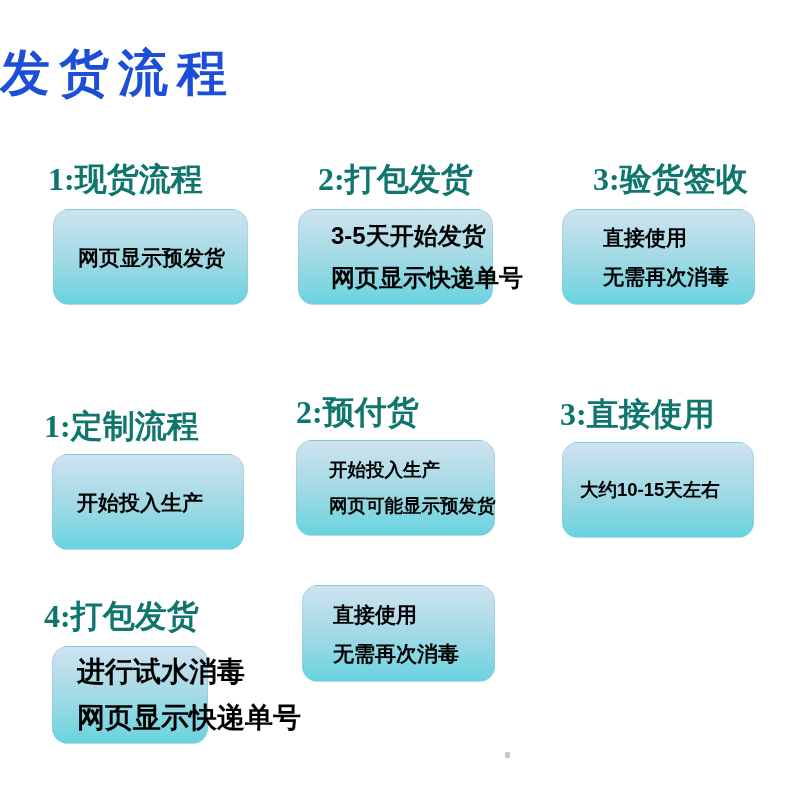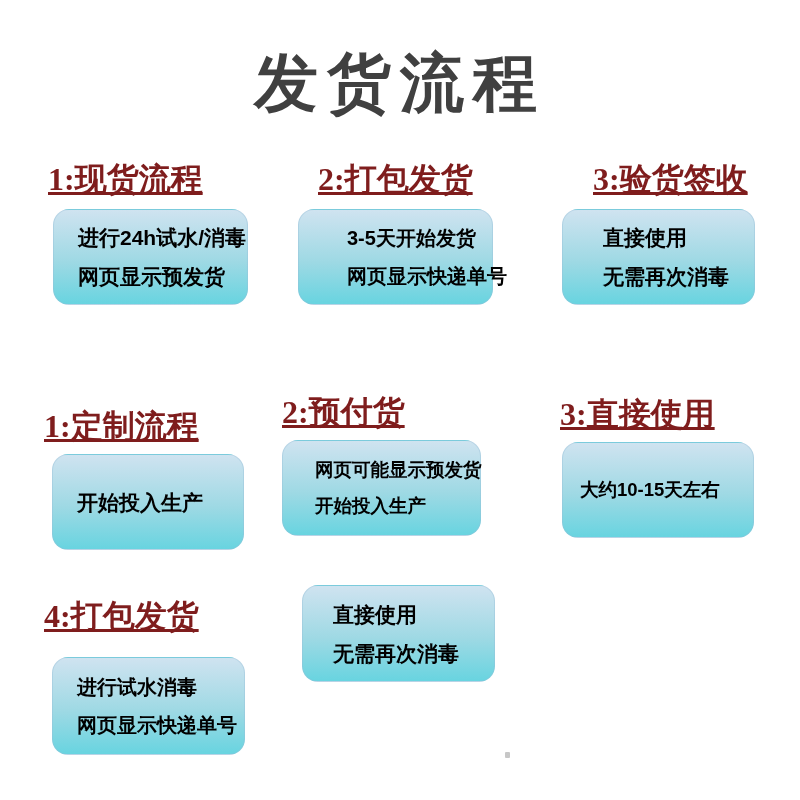--- a/index.html
+++ b/index.html
@@ -2,67 +2,66 @@
 <html><head>
 <meta charset="utf-8">
 <style>
   html,body{margin:0;padding:0;background:#ffffff;}
   .canvas{
     position:relative;width:800px;height:800px;background:#ffffff;
     overflow:hidden;color:#000;font-family:"Liberation Serif", serif;
   }
   .title{
     position:absolute;top:40px;left:0;width:100%;margin:0;
-    text-align:center;font-size:64px;font-weight:700;letter-spacing:9px;
-    font-family:"Liberation Serif", serif;color:#404040;
+    font-size:50px;font-weight:700;letter-spacing:9px;
+    font-family:"Liberation Serif", serif;color:#1d4ed8;
   }
   .section{position:absolute;}
   .hd{
     font-size:32px;font-weight:600;line-height:36px;white-space:nowrap;
-    font-family:"Liberation Serif", serif;color:#7f1d1d;text-decoration:underline;
+    font-family:"Liberation Serif", serif;color:#0f766e;
   }
   .bx{
     margin-top:12px;width:195px;height:96px;box-sizing:border-box;
     border-radius:16px;
     border:1px solid rgba(150,190,215,0.40);
     background:linear-gradient(to bottom,#cfe3f0 0%,#9ed9e4 55%,#68d4e0 100%);
     display:flex;flex-direction:column;justify-content:center;gap:18px;
     padding:6px 6px 6px 24px;
     font-family:"Liberation Sans", sans-serif;font-weight:700;font-size:21px;
   }
   .ln{white-space:nowrap;line-height:1;color:#000;}
 
   
   .s1{left:48px;top:161px}   .s1 .bx{margin-left:5px}
   .s2{left:298px;top:161px}  .s2 .hd{padding-left:20px}
-                             .s2 .bx{padding-left:48px;font-size:20px}
+                             .s2 .bx{padding-left:32px;font-size:24px}
   .s3{left:562px;top:161px}  .s3 .hd{padding-left:31px}
                              .s3 .bx{width:193px;padding-left:40px}
   .s4{left:44px;top:408px}   .s4 .bx{margin-left:8px;width:192px;margin-top:10px}
-  .s5{left:282px;top:394px}  .s5 .bx{width:199px;padding-left:32px;font-size:18.5px;margin-top:10px}
+  .s5{left:296px;top:394px}  .s5 .bx{width:199px;padding-left:32px;font-size:18.5px;margin-top:10px}
   .s6{left:560px;top:396px}  .s6 .bx{margin-left:2px;width:192px;padding-left:17px;font-size:18.5px;margin-top:10px}
-  .s7{left:44px;top:598px}   .s7 .bx{margin-left:8px;width:193px;height:98px;font-size:20px;margin-top:23px}
+  .s7{left:44px;top:598px}   .s7 .bx{margin-left:8px;width:156px;height:98px;font-size:28px;margin-top:12px}
   .s8{left:300px;top:576px}  .s8 .bx{margin-left:2px;width:193px;height:97px;padding-left:30px;margin-top:9px}
 
   .speck{
     position:absolute;left:505px;top:752px;width:5px;height:6px;
     background:#8f8f8f;opacity:.5;border-radius:1px;
   }
 </style>
 </head>
 <body>
 
 <div class="canvas">
 
   <h1 class="title">发货流程</h1>
 
   <div class="section s1">
     <div class="hd">1:现货流程</div>
     <div class="bx">
-      <div class="ln">进行24h试水/消毒</div>
       <div class="ln">网页显示预发货</div>
     </div>
   </div>
 
   <div class="section s2">
     <div class="hd">2:打包发货</div>
     <div class="bx">
       <div class="ln">3-5天开始发货</div>
       <div class="ln">网页显示快递单号</div>
     </div>
@@ -79,22 +78,22 @@
   <div class="section s4">
     <div class="hd">1:定制流程</div>
     <div class="bx">
       <div class="ln">开始投入生产</div>
     </div>
   </div>
 
   <div class="section s5">
     <div class="hd">2:预付货</div>
     <div class="bx">
+      <div class="ln">开始投入生产</div>
       <div class="ln">网页可能显示预发货</div>
-      <div class="ln">开始投入生产</div>
     </div>
   </div>
 
   <div class="section s6">
     <div class="hd">3:直接使用</div>
     <div class="bx">
       <div class="ln">大约10-15天左右</div>
     </div>
   </div>
 

